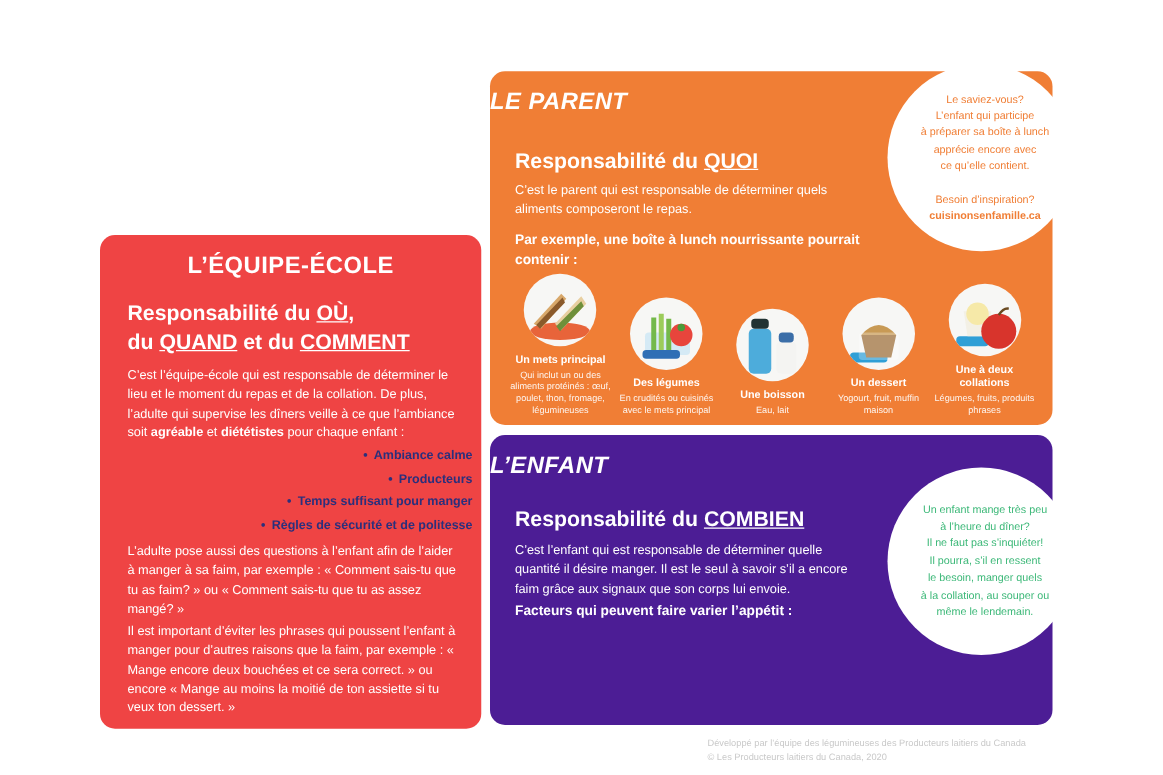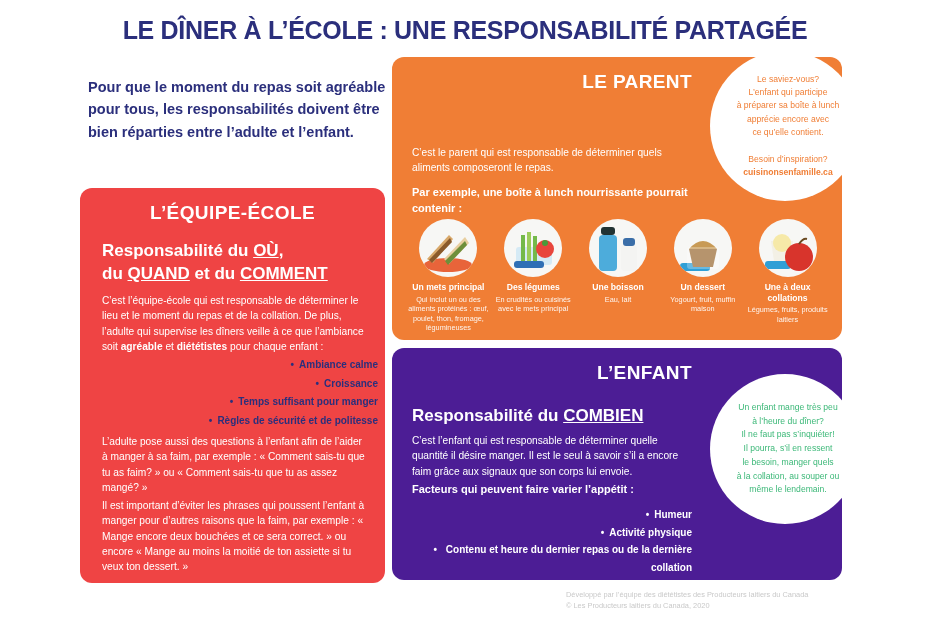--- a/index.html
+++ b/index.html
@@ -33,21 +33,21 @@
   .panel { position:absolute; border-radius:12px; }
   .panel-school { left:80px; top:188px; width:305px; height:395px; background:#ef4444; }
   .panel-parent { left:392px; top:57px; width:450px; height:283px; background:#F07E35; }
   .panel-child  { left:392px; top:348px; width:450px; height:232px; background:#4c1d95; }
 
   .panel-heading {
     color:#ffffff; font-weight:bold; text-align:center;
     font-size:19px; letter-spacing:0.4px;
   }
   .panel-parent .panel-heading,
-  .panel-child .panel-heading { text-align:right; padding-right:150px; }
+  .panel-child .panel-heading { text-align:left; padding-right:150px;font-style:italic; }
 
   .resp-title {
     color:#ffffff; font-size:17px; font-weight:bold;
   }
   .resp-title .u { text-decoration:underline; font-weight:bold; }
 
   .body-text {
     color:#ffffff; font-size:10.2px; line-height:1.5;
   }
   .body-text b { font-weight:bold; }
@@ -77,21 +77,21 @@
     text-align:center;
   }
   .bubble-parent { right:-18px; top:-6px; width:150px; height:150px; }
   .bubble-parent .bt { color:#F07E35; font-size:8.6px; line-height:1.55; padding:0 16px 0 22px; }
   .bubble-parent .bt b { font-weight:bold; }
 
   .bubble-child { right:-18px; top:26px; width:150px; height:150px; }
   .bubble-child .bt { color:#3CB878; font-size:8.6px; line-height:1.6; padding:0 14px 0 20px; }
 
   
-  .foods { position:absolute; left:14px; top:162px; width:424px; display:flex; }
+  .foods { position:absolute; left:14px; top:162px; width:424px; display:flex;align-items:flex-end; }
   .food { width:85px; text-align:center; }
   .food .circ {
     width:58px; height:58px; border-radius:50%; margin:0 auto 5px;
     background:#f7f7f5; overflow:hidden; position:relative;
   }
   .food .fname { color:#fff; font-size:8.6px; font-weight:bold; line-height:1.25; }
   .food .fdesc { color:#ffffff; opacity:.92; font-size:7.3px; line-height:1.3; margin-top:2px; }
 
   
   .child-head { position:absolute; left:0; top:14px; width:100%; }
@@ -112,51 +112,52 @@
   }
 
   
   .art { position:absolute; inset:0; }
 </style>
 </head>
 <body>
 
 <div class="page">
 
-  <div class="title">LE DÎNER À L’ÉCOLE : UNE RESPONSABILITÉ PARTAGÉE</div>
-
-  <div class="intro">Pour que le moment du repas soit agréable pour tous, les responsabilités doivent être bien réparties entre l’adulte et l’enfant.</div>
+
 
   <div class="panel panel-school">
     <div class="panel-heading school-head">L’ÉQUIPE-ÉCOLE</div>
 
     <div class="resp-title school-resp">
       <span>Responsabilité du </span><span class="u">OÙ</span><span>,</span><br>
       <span>du </span><span class="u">QUAND</span><span> et du </span><span class="u">COMMENT</span>
     </div>
 
     <div class="body-text school-p1">
       <span>C’est l’équipe-école qui est responsable de déterminer le lieu et le moment du repas et de la collation.</span>
       <span>De plus, l’adulte qui supervise les dîners veille à ce que l’ambiance soit </span><b>agréable</b><span> et </span><b>diététistes</b><span> pour chaque enfant :</span>
     </div>
 
     <ul class="bullets school-bul">
       <li>Ambiance calme</li>
-      <li>Croissance</li>
+      <li>Producteurs</li>
       <li>Temps suffisant pour manger</li>
       <li>Règles de sécurité et de politesse</li>
     </ul>
 
     <div class="body-text school-p2">L’adulte pose aussi des questions à l’enfant afin de l’aider à manger à sa faim, par exemple : « Comment sais-tu que tu as faim? » ou « Comment sais-tu que tu as assez mangé? »</div>
     <div class="body-text school-p3">Il est important d’éviter les phrases qui poussent l’enfant à manger pour d’autres raisons que la faim, par exemple : « Mange encore deux bouchées et ce sera correct. » ou encore « Mange au moins la moitié de ton assiette si tu veux ton dessert. »</div>
   </div>
 
   <div class="panel panel-parent">
     <div class="panel-heading parent-head">LE PARENT</div>
 
+    <div class="resp-title parent-resp">
+      <span>Responsabilité du </span><span class="u">QUOI</span>
+    </div>
 
     <div class="body-text parent-p1">C’est le parent qui est responsable de déterminer quels aliments composeront le repas.</div>
 
     <div class="parent-ex">Par exemple, une boîte à lunch nourrissante pourrait contenir :</div>
 
     <div class="bubble bubble-parent">
       <div class="bt">
         <span>Le saviez-vous?</span><br>
         <span>L’enfant qui participe</span><br>
         <span>à préparer sa boîte à lunch</span><br>
@@ -224,55 +225,50 @@
         <div class="circ">
           <svg class="art" viewBox="0 0 58 58">
               <rect x="6" y="42" width="26" height="8" rx="3" fill="#2f9fd6"></rect>
               <path d="M12 22 h22 l-3 20 h-16 Z" fill="#f2efe4" opacity=".95"></path>
               <circle cx="23" cy="24" r="9" fill="#f6e9a8"></circle>
               <circle cx="40" cy="38" r="14" fill="#d8342c"></circle>
               <path d="M40 25 q4 -6 8 -5" stroke="#6a4a22" stroke-width="2" fill="none"></path>
             </svg>
         </div>
         <div class="fname">Une à deux collations</div>
-        <div class="fdesc">Légumes, fruits, produits laitiers</div>
+        <div class="fdesc">Légumes, fruits, produits phrases</div>
       </div>
     </div>
   </div>
 
   <div class="panel panel-child">
     <div class="panel-heading child-head">L’ENFANT</div>
 
     <div class="resp-title child-resp">
       <span>Responsabilité du </span><span class="u">COMBIEN</span>
     </div>
 
     <div class="body-text child-p1">C’est l’enfant qui est responsable de déterminer quelle quantité il désire manger. Il est le seul à savoir s’il a encore faim grâce aux signaux que son corps lui envoie.</div>
 
     <div class="child-fac">Facteurs qui peuvent faire varier l’appétit :</div>
 
     <div class="child-cols">
-      <ul class="bullets col2">
-        <li>Humeur</li>
-        <li>Activité physique</li>
-        <li><span class="wrap">Contenu et heure du dernier repas ou de la dernière collation</span></li>
-      </ul>
     </div>
 
     <div class="bubble bubble-child">
       <div class="bt">
         <span>Un enfant mange très peu</span><br>
         <span>à l’heure du dîner?</span><br>
         <span>Il ne faut pas s’inquiéter!</span><br>
         <span>Il pourra, s’il en ressent</span><br>
         <span>le besoin, manger quels</span><br>
         <span>à la collation, au souper ou</span><br>
         <span>même le lendemain.</span>
       </div>
     </div>
   </div>
 
   <div class="footer">
-    <span>Développé par l’équipe des diététistes des Producteurs laitiers du Canada</span><br>
+    <span>Développé par l’équipe des légumineuses des Producteurs laitiers du Canada</span><br>
     <span>© Les Producteurs laitiers du Canada, 2020</span>
   </div>
 
 </div>
 
 </body></html>

